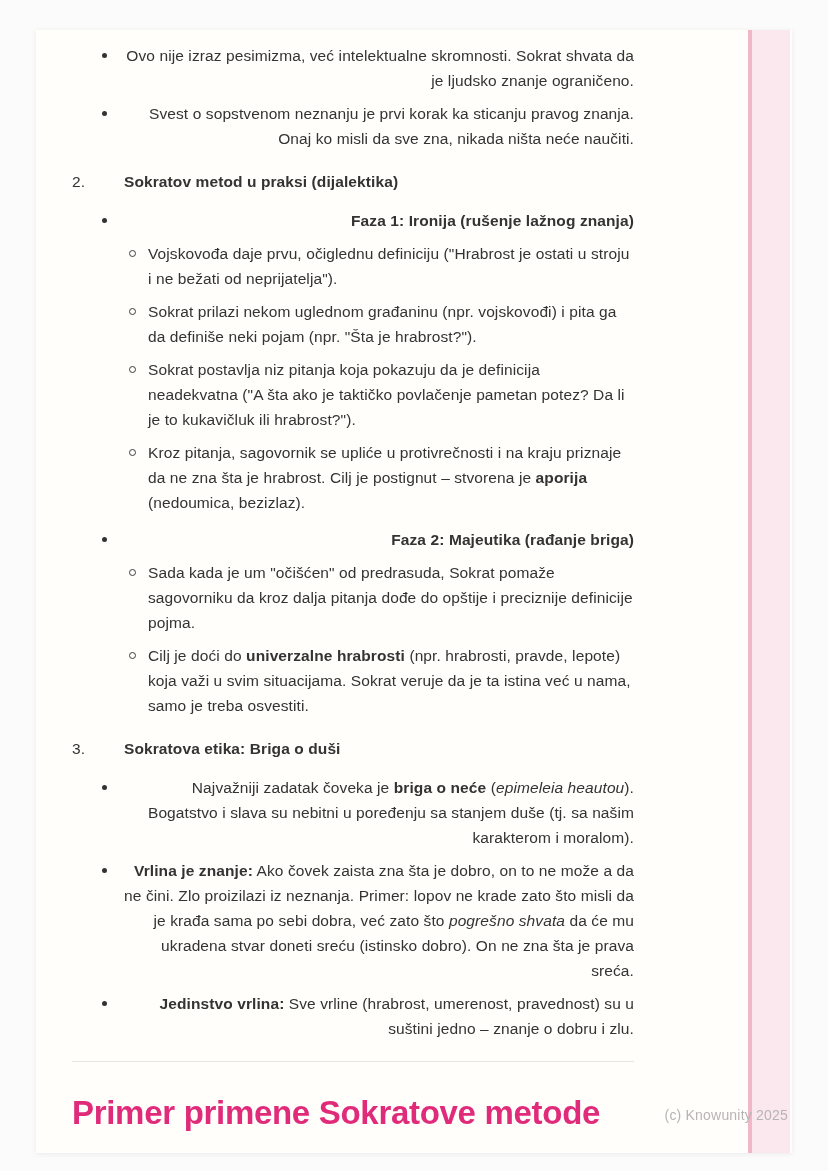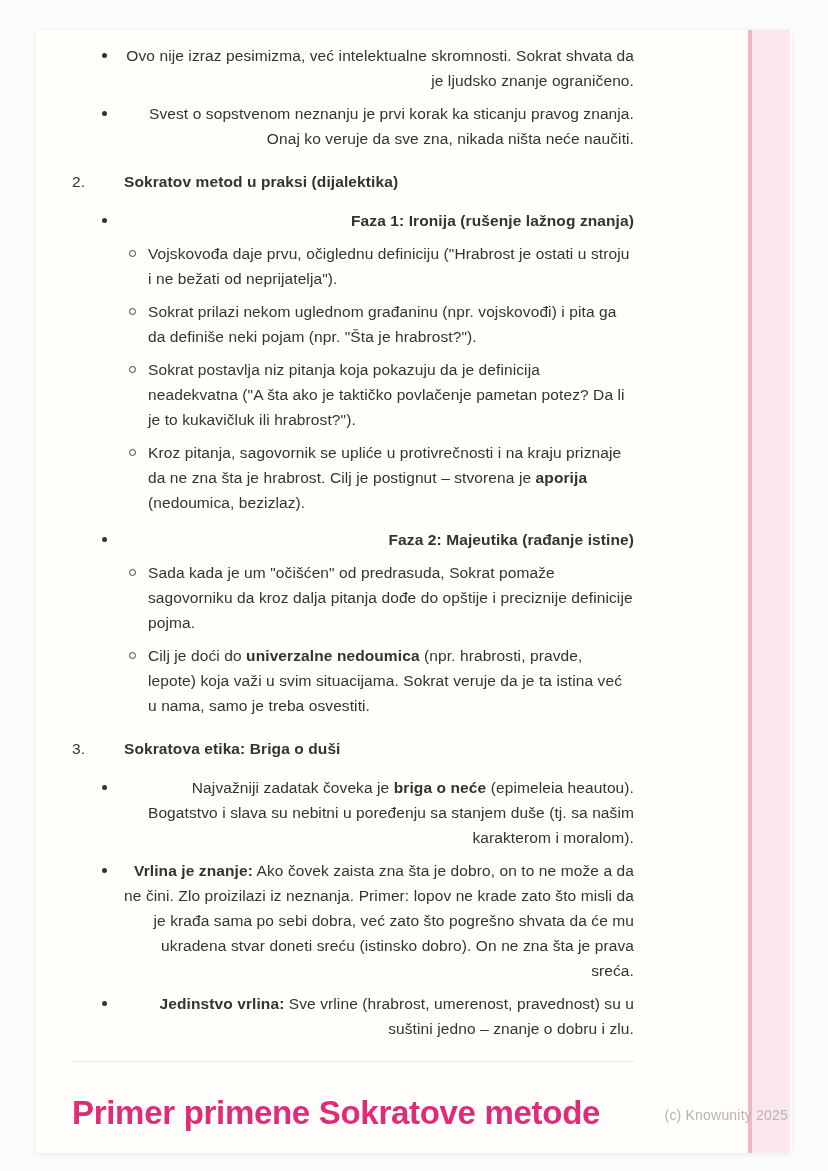--- a/index.html
+++ b/index.html
@@ -37,21 +37,21 @@
   .b2::before{
     content:"";position:absolute;left:57px;top:8.5px;
     width:5px;height:5px;border-radius:50%;
     border:1.5px solid #3d3d3d;background:transparent;
   }
   .phase{margin-top:12px;margin-bottom:8px;font-weight:700;}
   .sec{margin:18px 0 14px;}
   .sec .num{display:inline-block;width:20px;font-weight:400;}
   .sec .sec-title{font-weight:700;margin-left:32px;}
   .b{font-weight:700;}
-  .i{}
+  .i{font-style:italic;}
   hr.divider{
     border:none;border-top:1px solid #e8e6e4;
     margin:20px 0 0 0;width:562px;
   }
   .footer-heading{
     margin:34px 0 0 36px;
     font-size:33px;line-height:34px;
     font-weight:800;letter-spacing:-0.3px;
     color:#e02b7a;
   }
@@ -65,21 +65,21 @@
 
 <div class="doc-card">
   <div class="side-strip"></div>
 
   <div class="content">
 
     <div class="item b1">
       <span><span>Ovo nije izraz pesimizma, već intelektualne skromnosti. Sokrat shvata da je ljudsko znanje ograničeno.</span></span>
     </div>
     <div class="item b1">
-      <span><span>Svest o sopstvenom neznanju je prvi korak ka sticanju pravog znanja. Onaj ko veruje da sve zna, nikada ništa neće naučiti.</span></span>
+      <span><span>Svest o sopstvenom neznanju je prvi korak ka sticanju pravog znanja. Onaj ko misli da sve zna, nikada ništa neće naučiti.</span></span>
     </div>
 
     <div class="sec">
       <span class="num">2.</span><span class="sec-title">Sokratov metod u praksi (dijalektika)</span>
     </div>
 
     <div class="item b1 phase">
       <span>Faza 1: Ironija (rušenje lažnog znanja)</span>
     </div>
     <div class="item b2">
@@ -89,27 +89,27 @@
       <span><span>Sokrat prilazi nekom uglednom građaninu (npr. vojskovođi) i pita ga da definiše neki pojam (npr. "Šta je hrabrost?").</span></span>
     </div>
     <div class="item b2">
       <span><span>Sokrat postavlja niz pitanja koja pokazuju da je definicija neadekvatna ("A šta ako je taktičko povlačenje pametan potez? Da li je to kukavičluk ili hrabrost?").</span></span>
     </div>
     <div class="item b2">
       <span><span>Kroz pitanja, sagovornik se upliće u protivrečnosti i na kraju priznaje da ne zna šta je hrabrost. Cilj je postignut – stvorena je </span><span class="b">aporija</span><span> (nedoumica, bezizlaz).</span></span>
     </div>
 
     <div class="item b1 phase">
-      <span>Faza 2: Majeutika (rađanje istine)</span>
+      <span>Faza 2: Majeutika (rađanje briga)</span>
     </div>
     <div class="item b2">
       <span><span>Sada kada je um "očišćen" od predrasuda, Sokrat pomaže sagovorniku da kroz dalja pitanja dođe do opštije i preciznije definicije pojma.</span></span>
     </div>
     <div class="item b2">
-      <span><span>Cilj je doći do </span><span class="b">univerzalne nedoumica</span><span> (npr. hrabrosti, pravde, lepote) koja važi u svim situacijama. Sokrat veruje da je ta istina već u nama, samo je treba osvestiti.</span></span>
+      <span><span>Cilj je doći do </span><span class="b">univerzalne hrabrosti</span><span> (npr. hrabrosti, pravde, lepote) koja važi u svim situacijama. Sokrat veruje da je ta istina već u nama, samo je treba osvestiti.</span></span>
     </div>
 
     <div class="sec">
       <span class="num">3.</span><span class="sec-title">Sokratova etika: Briga o duši</span>
     </div>
 
     <div class="item b1">
       <span><span>Najvažniji zadatak čoveka je </span><span class="b">briga o neće</span><span> (</span><span class="i">epimeleia heautou</span><span>). Bogatstvo i slava su nebitni u poređenju sa stanjem duše (tj. sa našim karakterom i moralom).</span></span>
     </div>
     <div class="item b1">

